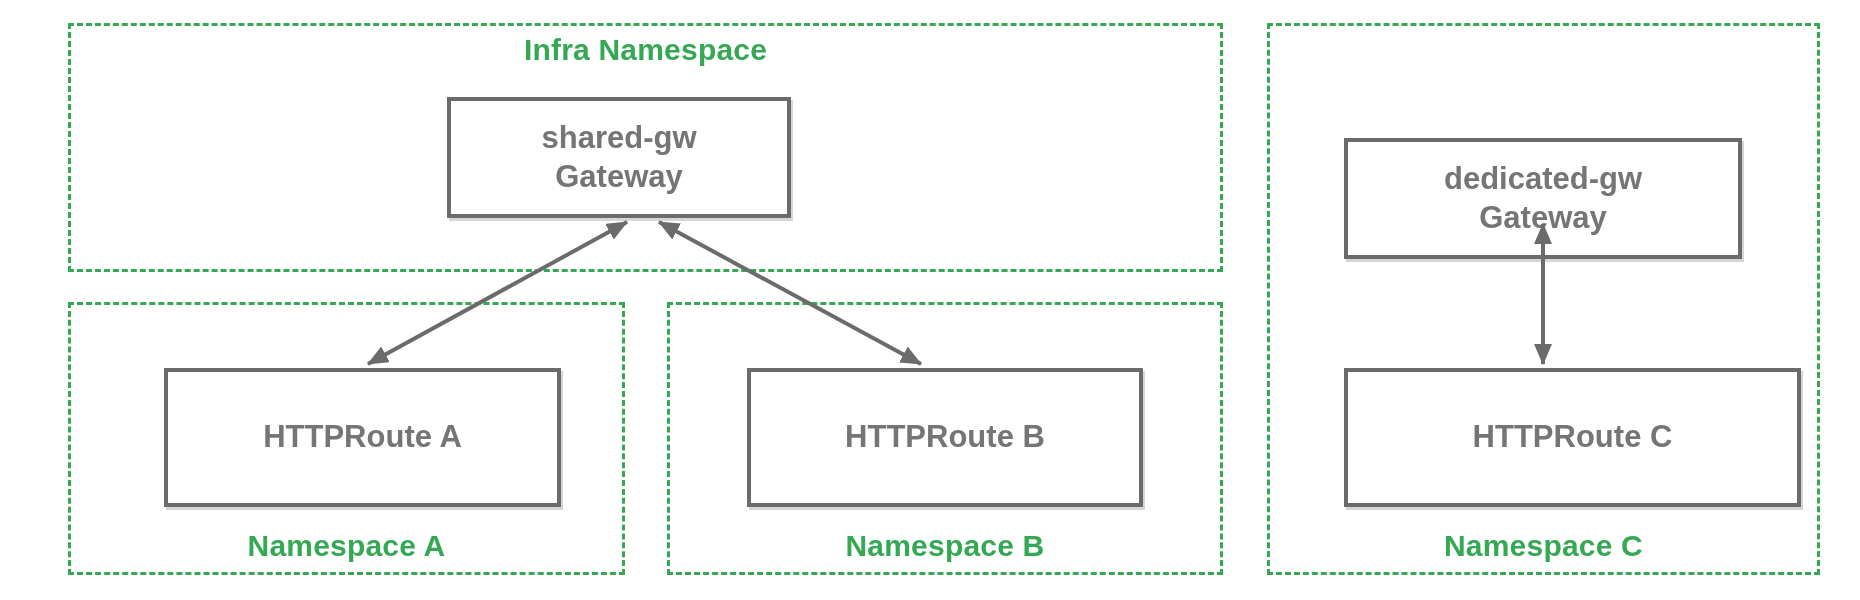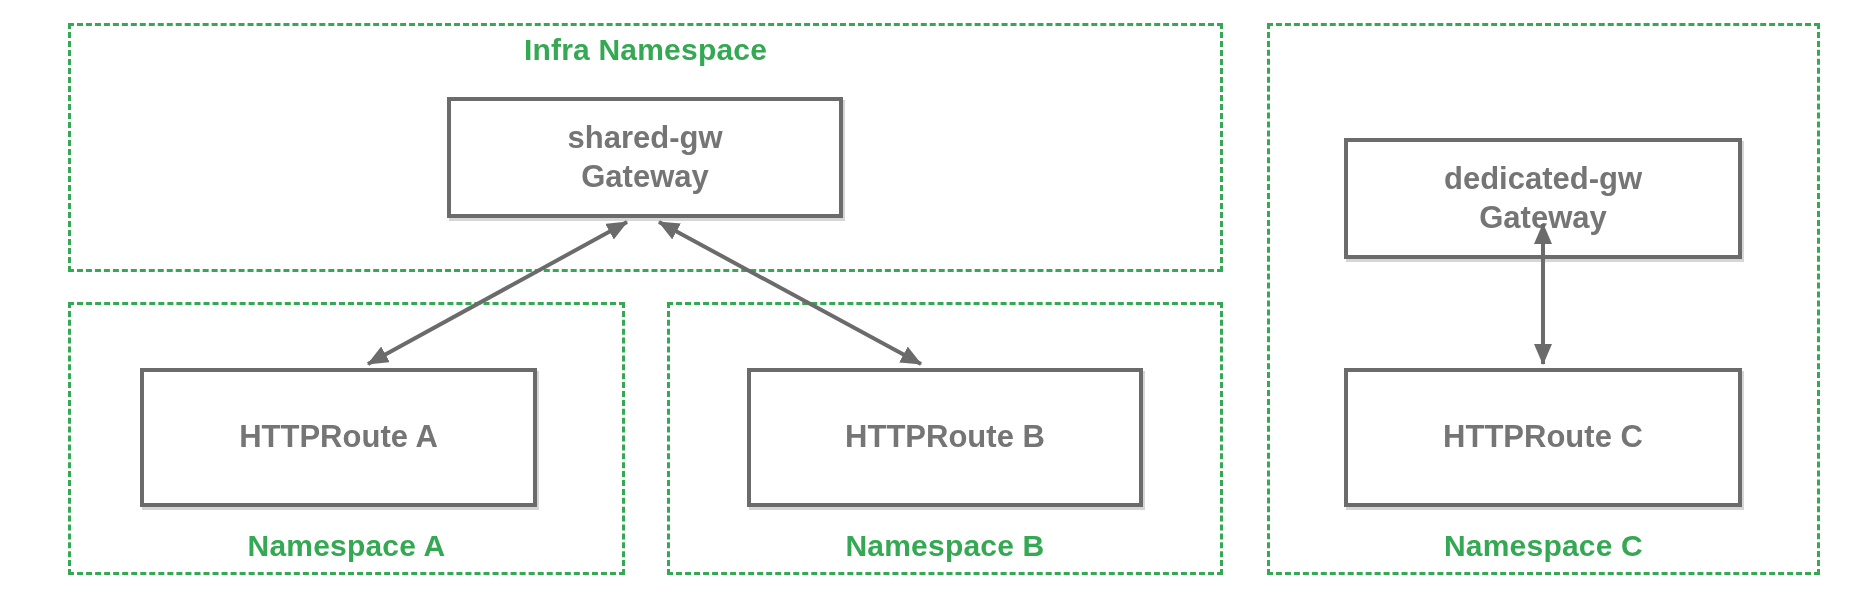--- a/index.html
+++ b/index.html
@@ -73,25 +73,25 @@
     z-index: 4;
     pointer-events: none;
   }
 
   
   #ns-infra  { left: 68px;  top: 23px;  width: 1155px; height: 249px; }
   #ns-a      { left: 68px;  top: 302px; width: 557px;  height: 273px; }
   #ns-b      { left: 667px; top: 302px; width: 556px;  height: 273px; }
   #ns-c      { left: 1267px; top: 23px; width: 553px;  height: 552px; }
 
-  #node-shared-gw    { left: 447px;  top: 97px;  width: 396px; height: 121px; }
+  #node-shared-gw    { left: 447px;  top: 97px;  width: 344px; height: 121px; }
   #node-dedicated-gw { left: 1344px; top: 97px;  width: 398px; height: 121px; margin-top: 41px; }
-  #node-route-a      { left: 140px;  top: 368px; width: 397px; height: 139px; }
+  #node-route-a      { left: 164px;  top: 368px; width: 397px; height: 139px; }
   #node-route-b      { left: 747px;  top: 368px; width: 396px; height: 139px; }
-  #node-route-c      { left: 1344px; top: 368px; width: 398px; height: 139px; }
+  #node-route-c      { left: 1344px; top: 368px; width: 457px; height: 139px; }
 
   #route-binding-label { left: 289px; top: 240px; }
 </style>
 </head>
 <body>
 
 <div class="canvas">
 
   <div class="ns-box" id="ns-infra">
     <div class="ns-title top">Infra Namespace</div>

